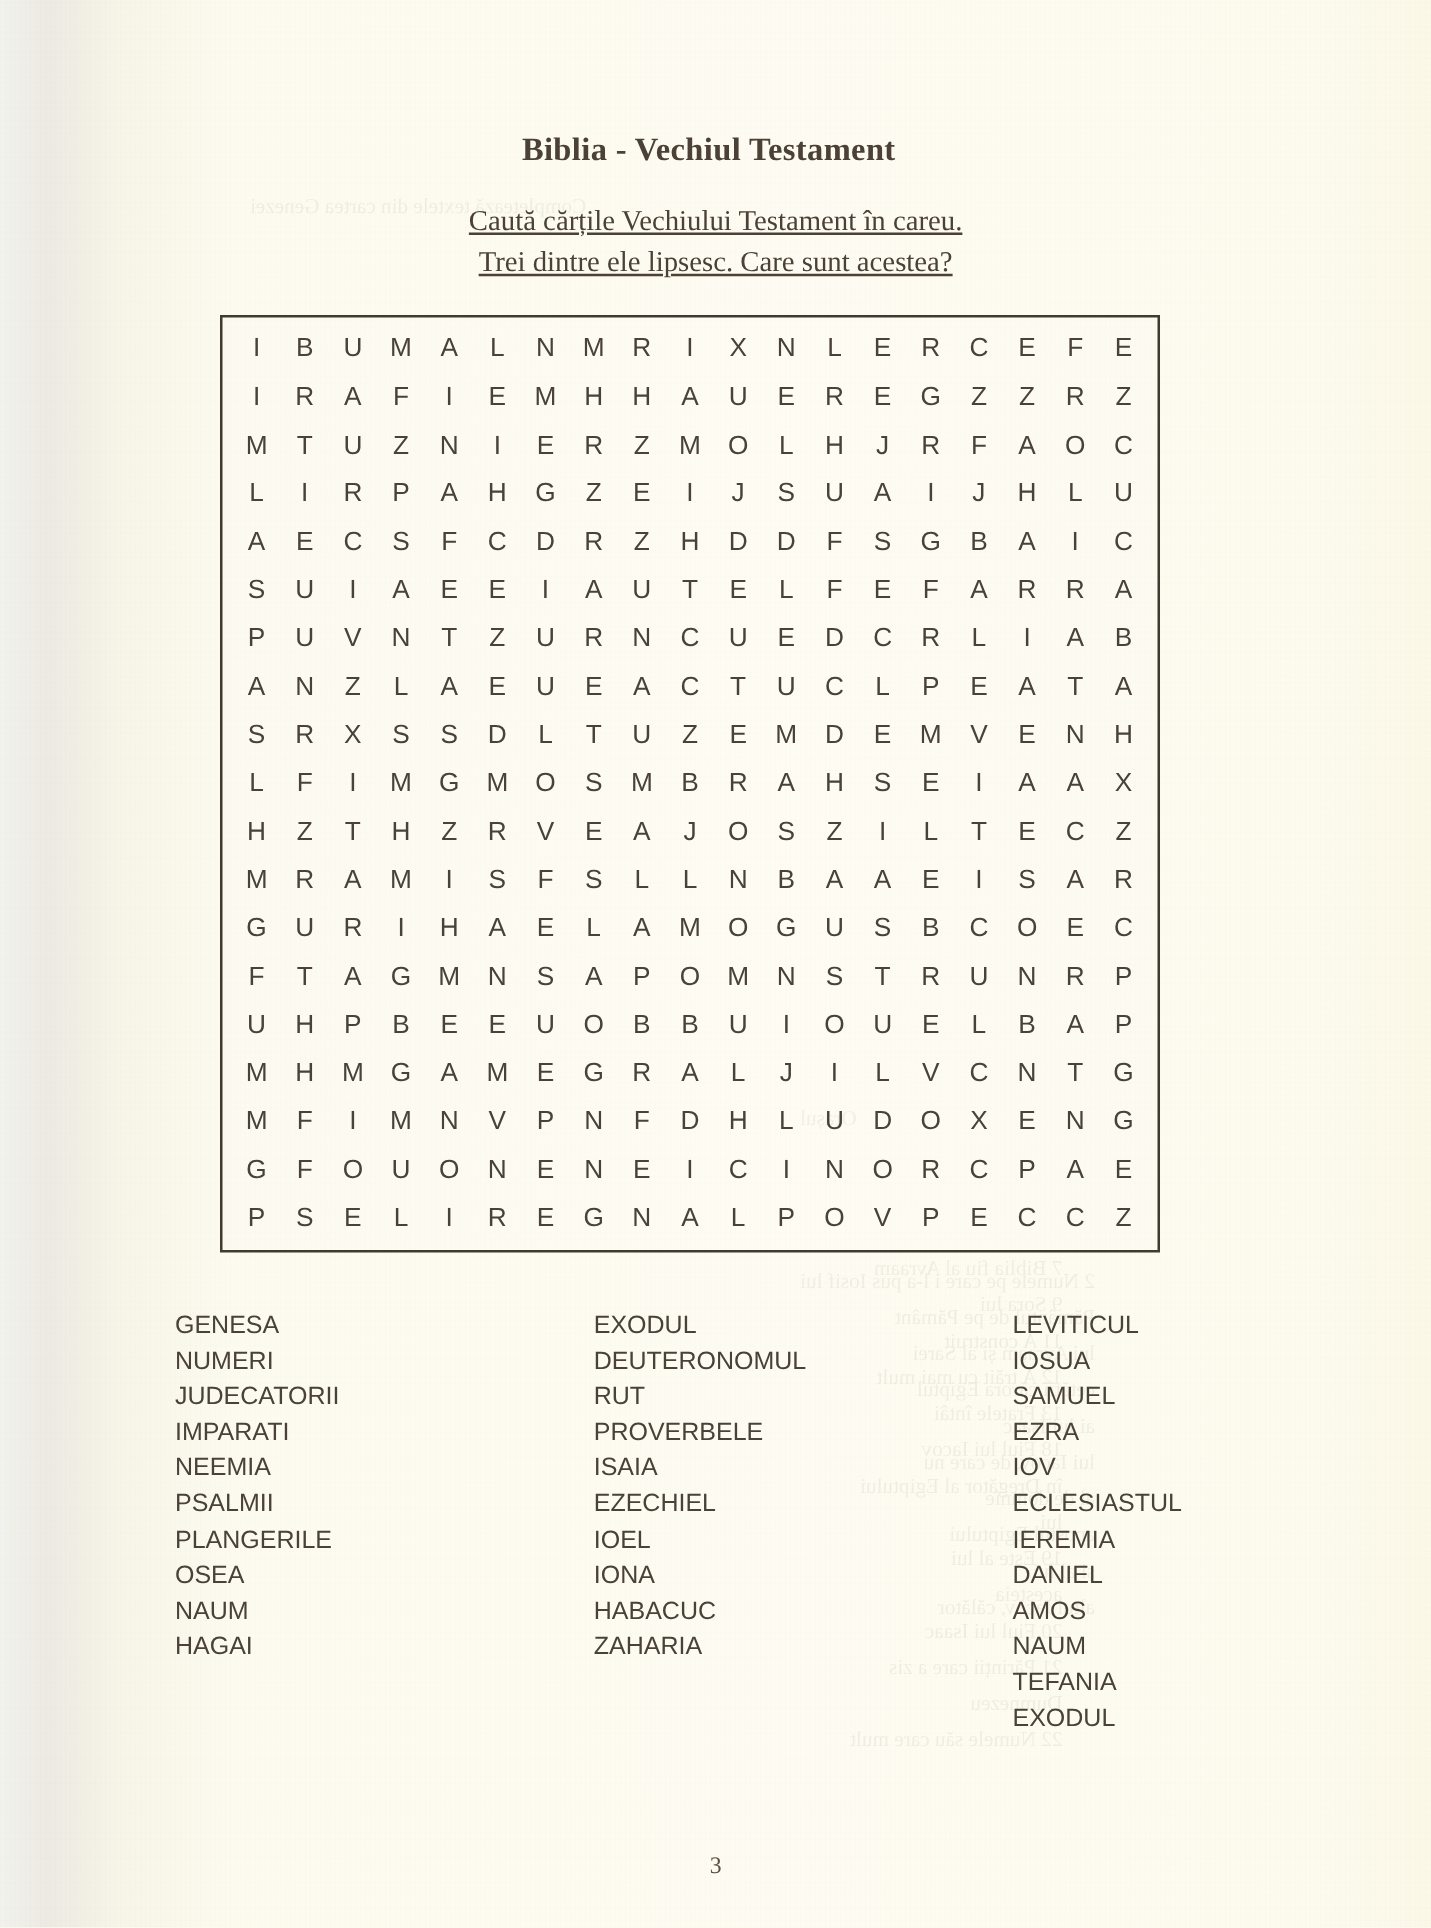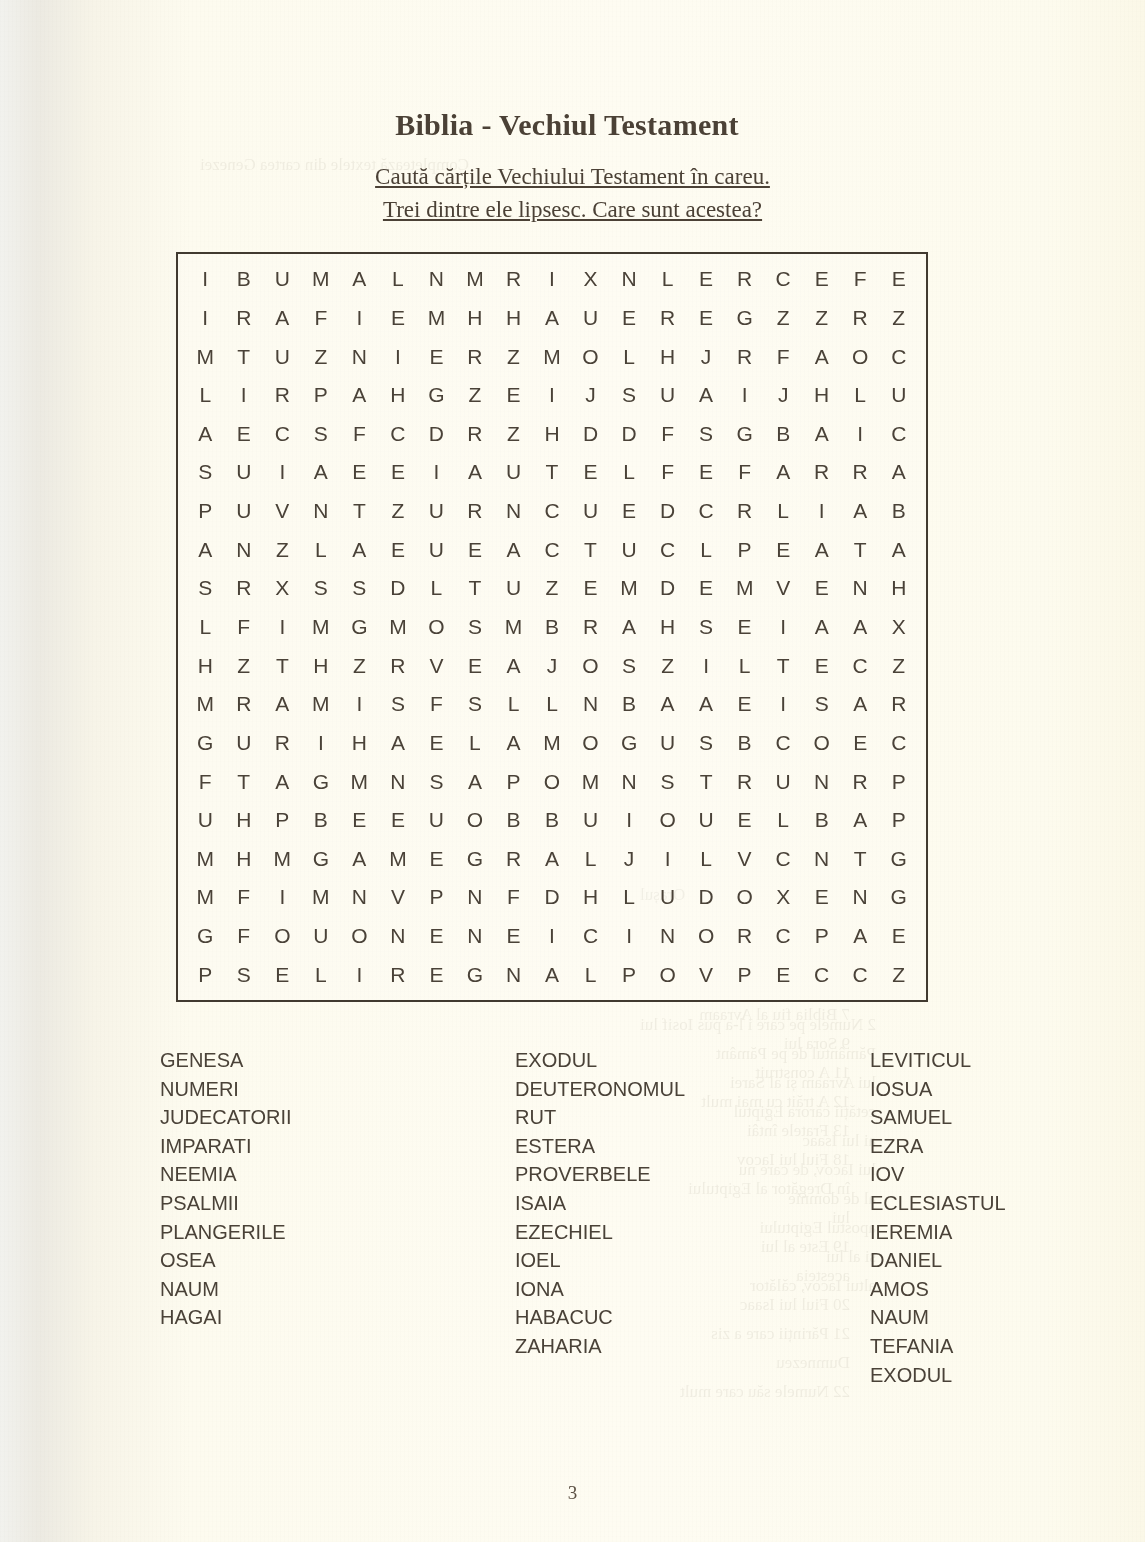--- a/index.html
+++ b/index.html
@@ -65,21 +65,21 @@
 
   .content { position: absolute; inset: 0; }
 
   
   #title {
     position: absolute;
     left: 0; right: 11px;
     top: 88px;
     text-align: center;
     font-family: "Liberation Serif", serif;
-    font-size: 30px;
+    font-size: 26px;
     color: #4b4136;
     letter-spacing: .3px;
   }
   #subtitle {
     position: absolute;
     left: 0; right: 0;
     top: 160px;
     text-align: center;
     font-family: "Liberation Serif", serif;
     font-size: 23px;
@@ -124,21 +124,20 @@
     position: absolute;
     left: 140px;
     top: 1046px;
     width: 900px;
     display: flex;
     gap: 0px;
   }
   .wl-col {
     width: 335px;
     flex: 0 0 auto;
-    margin-left: 20px;
   }
   .wl-col:last-child { width: 230px; }
   .word {
     font-family: "Liberation Sans", sans-serif;
     font-size: 20px;
     color: #4a4238;
     line-height: 28.6px;
     white-space: nowrap;
   }
 
@@ -573,21 +572,20 @@
         <div class="word">PSALMII</div>
         <div class="word">PLANGERILE</div>
         <div class="word">OSEA</div>
         <div class="word">NAUM</div>
         <div class="word">HAGAI</div>
       </div>
       <div class="wl-col">
         <div class="word">EXODUL</div>
         <div class="word">DEUTERONOMUL</div>
         <div class="word">RUT</div>
-        <div class="word">ESTERA</div>
         <div class="word">PROVERBELE</div>
         <div class="word">ISAIA</div>
         <div class="word">EZECHIEL</div>
         <div class="word">IOEL</div>
         <div class="word">IONA</div>
         <div class="word">HABACUC</div>
         <div class="word">ZAHARIA</div>
       </div>
       <div class="wl-col">
         <div class="word">LEVITICUL</div>

